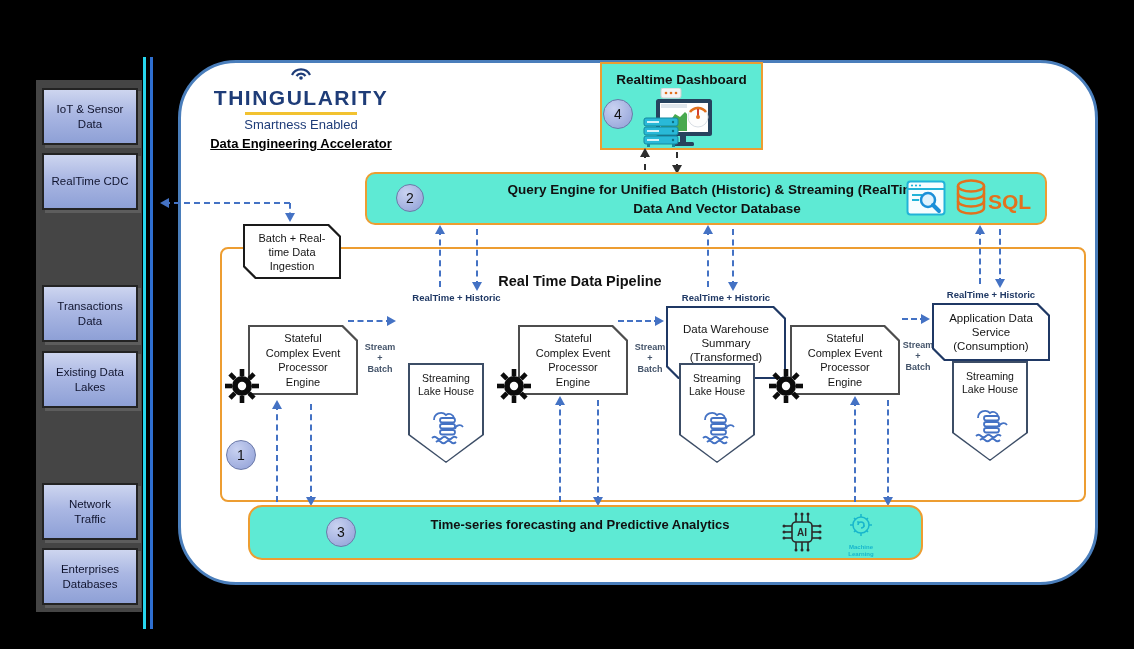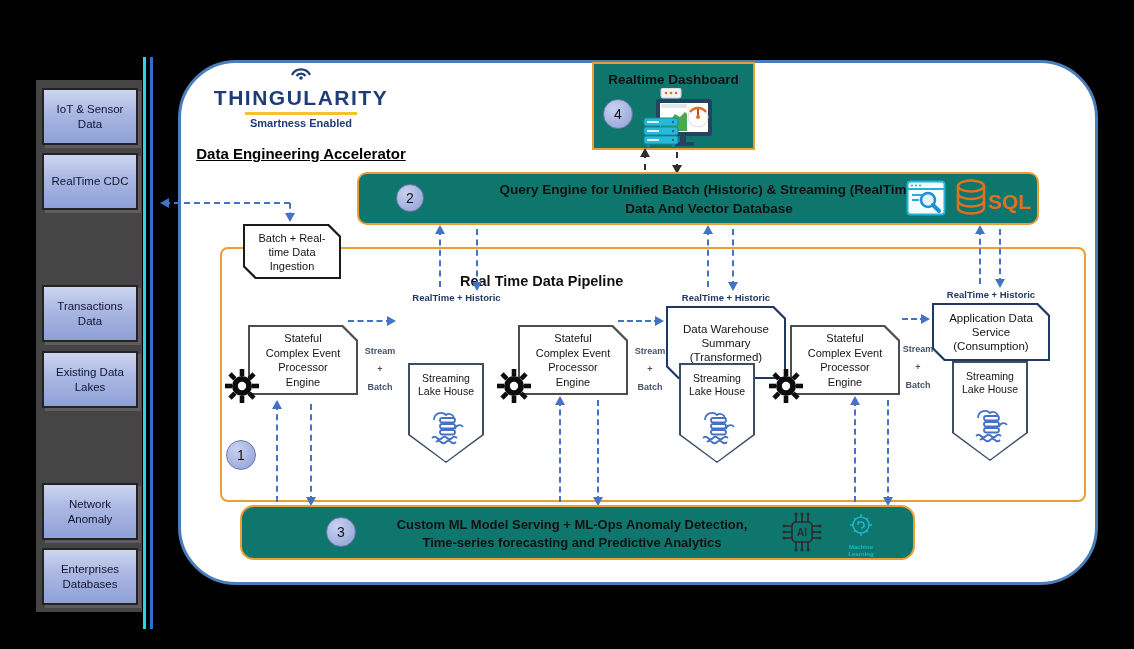--- a/index.html
+++ b/index.html
@@ -14,35 +14,35 @@
     text-align:center;font-size:11.5px;line-height:15px;color:#10142e;
     background:linear-gradient(180deg,#cdd5ef 0%,#aab7e3 45%,#8ea0d6 100%);
     border:2px solid #232323;box-shadow:3px 3px 0 #5d5d5d;}
   .vline{position:absolute;top:57px;height:572px;width:3px;}
 
   
   .panel{position:absolute;left:178px;top:60px;width:920px;height:525px;background:#fff;
     border:3px solid #4a7ebb;border-radius:58px;}
 
   
-  .obox{position:absolute;background:#0f766e;border:2px solid #ED9D31;}
+  .obox{position:absolute;background:#5eead4;border:2px solid #ED9D31;margin-left:8px;}
   .badge{position:absolute;border-radius:50%;display:flex;align-items:center;justify-content:center;
     background:radial-gradient(circle at 35% 30%,#c9d2f1,#8e9ed6);border:1.5px solid #6b79a8;
     font-size:14px;color:#111;}
   .cham{position:absolute;}
   .cham .bg,.cham .in{position:absolute;}
   .cham .bg{inset:0;}
   .cham .in{inset:1.6px;background:#fff;}
   .cut-tr .bg,.cut-tr .in{clip-path:polygon(0 0,calc(100% - 15px) 0,100% 15px,100% 100%,0 100%);}
   .cut-trbl .bg,.cut-trbl .in{clip-path:polygon(0 0,calc(100% - 12px) 0,100% 12px,100% 100%,12px 100%,0 calc(100% - 12px));}
   .shield .bg,.shield .in{clip-path:polygon(0 0,100% 0,100% 72%,50% 100%,0 72%);}
   .box-label{position:absolute;inset:0;display:flex;align-items:center;justify-content:center;
     text-align:center;color:#141414;}
   .tag{position:absolute;font-size:9.5px;font-weight:bold;color:#1F3864;text-align:center;}
-  .streamlbl{position:absolute;font-size:9px;font-weight:bold;color:#44546A;text-align:center;line-height:18px;}
+  .streamlbl{position:absolute;font-size:9px;font-weight:bold;color:#44546A;text-align:center;line-height:11px;}
 
   
   .dv{position:absolute;width:0;border-left:2px dashed var(--ac,#4472C4);}
   .dh{position:absolute;height:0;border-top:2px dashed var(--ac,#4472C4);}
   .dv.hu::before{content:"";position:absolute;top:-9px;left:-6px;border:5px solid transparent;border-bottom:9px solid var(--ac,#4472C4);}
   .dv.hd::after{content:"";position:absolute;bottom:-9px;left:-6px;border:5px solid transparent;border-top:9px solid var(--ac,#4472C4);}
   .dh.hr::after{content:"";position:absolute;right:-9px;top:-6px;border:5px solid transparent;border-left:9px solid var(--ac,#4472C4);}
   .dh.hl::before{content:"";position:absolute;left:-9px;top:-6px;border:5px solid transparent;border-right:9px solid var(--ac,#4472C4);}
   .black{--ac:#2e2e2e;}
 </style>
@@ -53,38 +53,38 @@
 
   <div class="side-strip"></div>
   <div class="src-box preline" style="top:88px">IoT &amp; Sensor
 Data</div>
   <div class="src-box preline" style="top:153px">RealTime CDC</div>
   <div class="src-box preline" style="top:285px">Transactions
 Data</div>
   <div class="src-box preline" style="top:351px">Existing Data
 Lakes</div>
   <div class="src-box preline" style="top:483px">Network
-Anomaly</div>
+Traffic</div>
   <div class="src-box preline" style="top:548px">Enterprises
 Databases</div>
   <div class="vline" style="left:143px;background:#27d6ee"></div>
   <div class="vline" style="left:150px;background:#2f6fd0"></div>
 
   <div class="panel"></div>
 
   <div class="abs" style="left:195px;top:64px;width:212px;text-align:center">
     <svg width="26" height="18" viewBox="0 0 26 18">
       <path d="M4 11 A 10 10 0 0 1 22 11" fill="none" stroke="#1e3c78" stroke-width="2.2"></path>
       <path d="M8.5 12 A 5.5 5.5 0 0 1 17.5 12" fill="none" stroke="#1e3c78" stroke-width="2.2"></path>
       <circle cx="13" cy="14" r="1.8" fill="#1e3c78"></circle>
     </svg>
     <div style="font-size:21px;font-weight:bold;letter-spacing:1.5px;color:#1e3c78">THINGULARITY</div>
     <div style="width:112px;height:3px;background:#F2C230;margin:2px auto 2px"></div>
-    <div style="font-size:11px;font-weight:bold;color:#1e3c78">Smartness Enabled</div>
-    <div style="font-size:15px;font-weight:bold;color:#000;text-decoration:underline;margin-top:16px">Data Engineering Accelerator</div>
+    <div style="font-size:13px;font-weight:normal;color:#1e3c78">Smartness Enabled</div>
+    <div style="font-size:13px;font-weight:bold;color:#000;text-decoration:underline;margin-top:4px">Data Engineering Accelerator</div>
   </div>
 
   <div class="obox" style="left:592px;top:62px;width:163px;height:88px">
     <div style="position:absolute;top:8px;width:100%;text-align:center;font-size:13.5px;font-weight:bold;color:#111">Realtime Dashboard</div>
   </div>
   <div class="badge" style="left:603px;top:99px;width:30px;height:30px">4</div>
   <svg class="abs" style="left:643px;top:88px" width="74" height="60" viewBox="0 0 74 60">
     <rect x="18" y="0" width="20" height="10" rx="2" fill="#f4f4f4" stroke="#cfcfcf"></rect>
     <circle cx="23" cy="5" r="1.3" fill="#E2711D"></circle>
       <circle cx="28" cy="5" r="1.3" fill="#E2711D"></circle>
@@ -142,21 +142,21 @@
       <path d="M4 15.5 a13 5.5 0 0 0 26 0"></path>
       <path d="M4 23 a13 5.5 0 0 0 26 0"></path>
     </g>
     <text x="34" y="31" font-size="21" font-weight="bold" fill="#E2711D">SQL</text>
   </svg>
 
   <div class="dh hl" style="left:164px;top:202px;width:126px"></div>
   <div class="dv hd" style="left:289px;top:203px;height:15px"></div>
 
   <div class="abs" style="left:220px;top:247px;width:866px;height:255px;border:2px solid #ED9D31;border-radius:8px;background:#fff"></div>
-  <div class="abs" style="left:460px;top:273px;width:240px;font-size:14.5px;font-weight:bold;color:#111">Real Time Data Pipeline</div>
+  <div class="abs" style="left:460px;top:273px;width:240px;text-align:center;font-size:14.5px;font-weight:bold;color:#111">Real Time Data Pipeline</div>
   <div class="badge" style="left:226px;top:440px;width:30px;height:30px">1</div>
 
   <div class="cham cut-trbl" style="left:243px;top:224px;width:98px;height:55px">
     <div class="bg" style="background:#1a1a1a"></div>
       <div class="in"></div>
     <div class="box-label preline" style="font-size:11px;line-height:14px">Batch + Real-
 time Data
 Ingestion</div>
   </div>
 
@@ -318,21 +318,20 @@
 
   <div class="dv hu" style="left:276px;top:404px;height:98px"></div>
   <div class="dv hd" style="left:310px;top:404px;height:98px"></div>
   <div class="dv hu" style="left:559px;top:400px;height:102px"></div>
   <div class="dv hd" style="left:597px;top:400px;height:102px"></div>
   <div class="dv hu" style="left:854px;top:400px;height:102px"></div>
   <div class="dv hd" style="left:887px;top:400px;height:102px"></div>
 
   <div class="obox" style="left:240px;top:505px;width:675px;height:55px;border-radius:14px">
     <div style="position:absolute;top:9px;left:130px;width:400px;text-align:center;font-size:13px;font-weight:bold;line-height:18px;color:#111">
-      <div>Custom ML Model Serving + ML-Ops Anomaly Detection,</div>
       <div>Time-series forecasting and Predictive Analytics</div>
     </div>
   </div>
   <div class="badge" style="left:326px;top:517px;width:30px;height:30px">3</div>
   <svg class="abs" style="left:780px;top:510px" width="44" height="44" viewBox="0 0 44 44">
     <g fill="none" stroke="#2b2b2b" stroke-width="1.6">
       <rect x="12" y="12" width="20" height="20" rx="4"></rect>
       <line x1="5" y1="16" x2="12" y2="16"></line>
         <line x1="5" y1="22" x2="12" y2="22"></line>
         <line x1="5" y1="28" x2="12" y2="28"></line>

